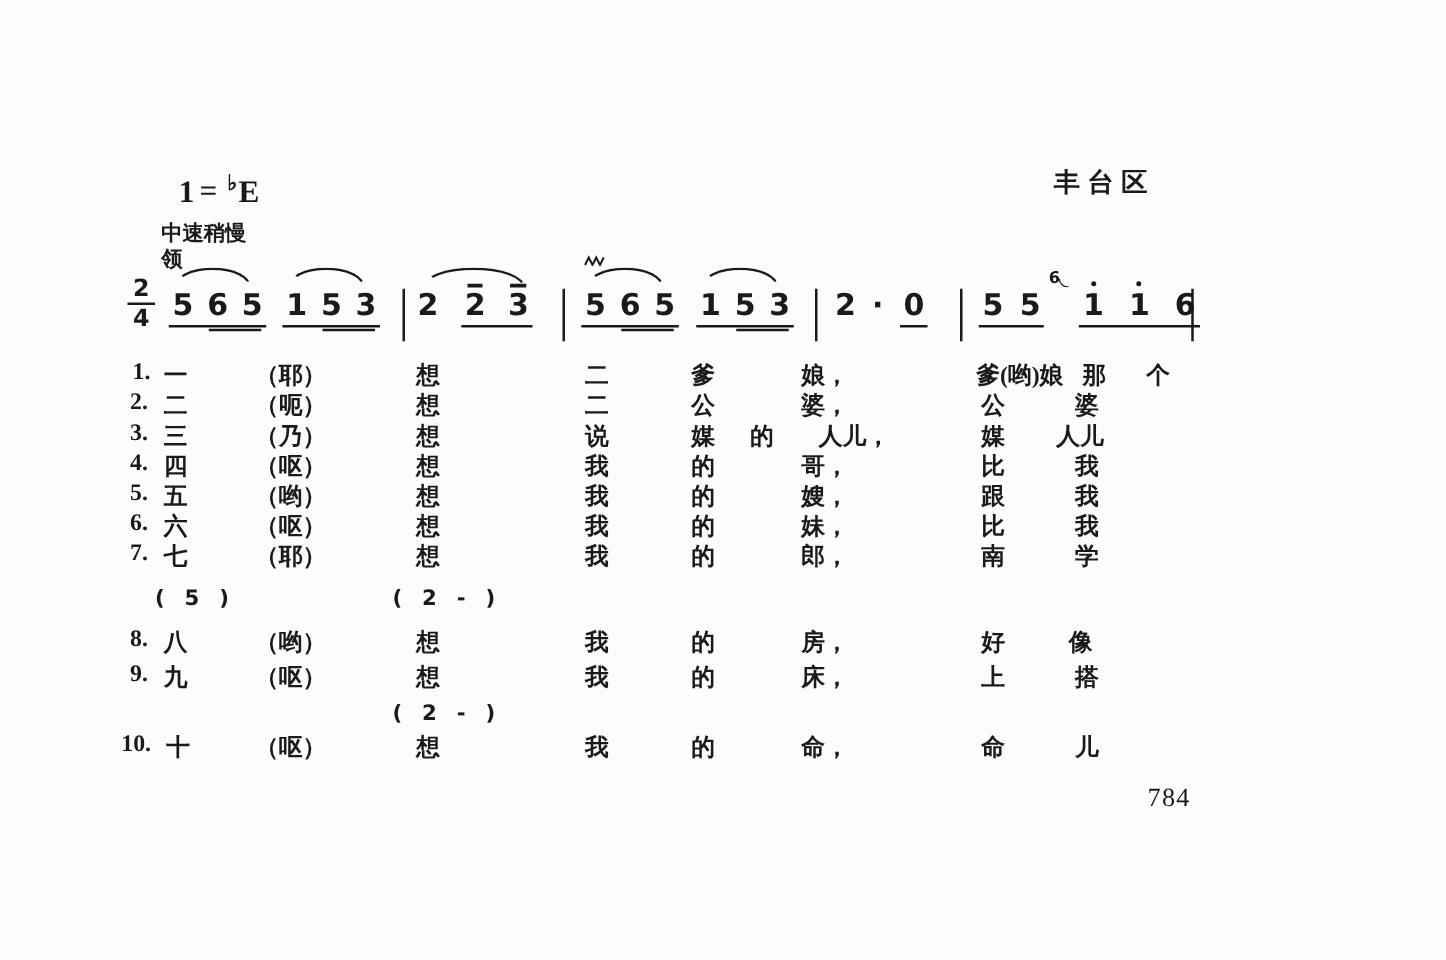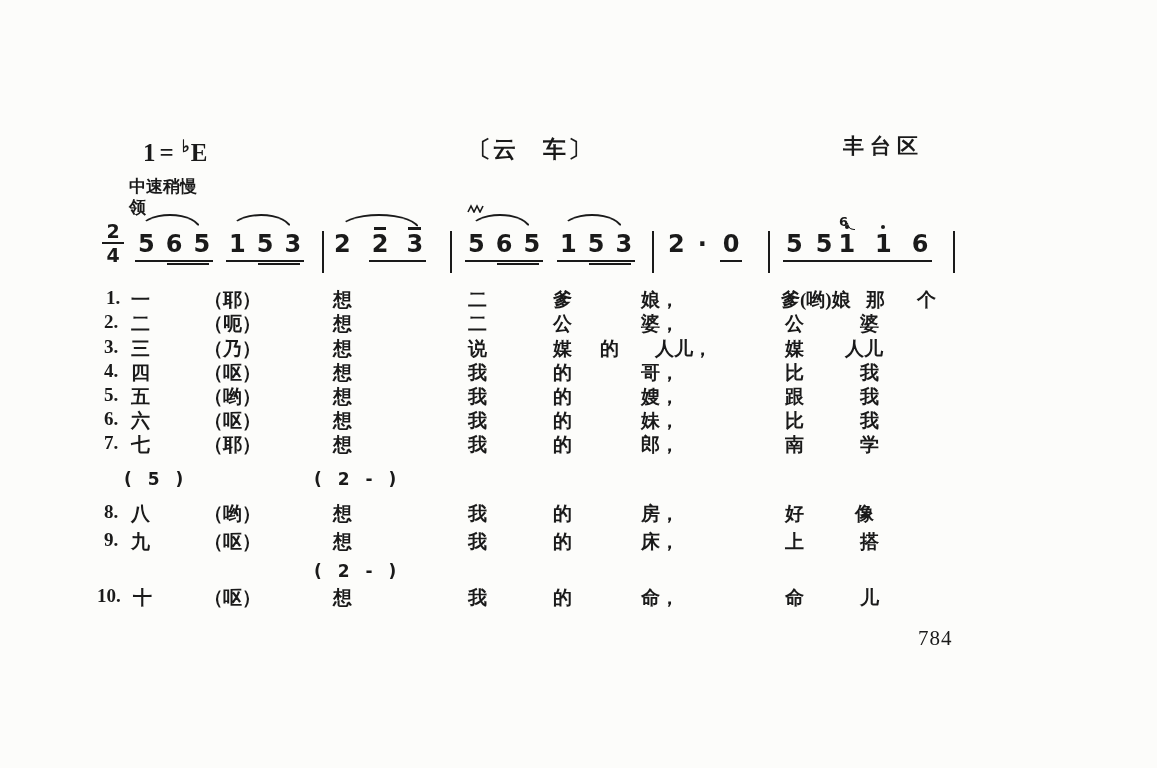--- a/index.html
+++ b/index.html
@@ -33,21 +33,21 @@
   .u2{display:inline-block;position:relative;white-space:nowrap;}
   .u2::after{content:"";position:absolute;left:1px;right:1px;bottom:-8px;height:2.5px;background:#1a1a1a;}
   .slur{position:absolute;left:4px;right:12px;top:-17px;height:12px;
     border:2px solid transparent;border-top:2px solid #1a1a1a;
     border-radius:50% 50% 0 0 / 100% 100% 0 0;}
   .ov::before{content:"";position:absolute;top:-4px;left:2px;right:2px;height:2.5px;background:#1a1a1a;}
   .hi::before{content:"";position:absolute;top:-6px;left:50%;margin-left:-2px;width:4px;height:4px;border-radius:50%;background:#1a1a1a;}
   .m2 .n{margin-right:18px;}  .m2 .n:last-child{margin-right:0;}
   .m4 .n{margin-right:10px;}  .m4 .n:last-child{margin-right:0;}
   .m5 .g1 .n{margin-right:13px;} .m5 .g1 .n:last-child{margin-right:0;}
-  .m5 .g2{margin-left:0;}
+  .m5 .g2{margin-left:28px;}
   .m5 .g2 .n{margin-right:20px;} .m5 .g2 .n:last-child{margin-right:0;}
   .gracewrap{position:absolute;top:-20px;font-family:"DejaVu Sans", sans-serif;}
   .gr{font-size:13px;font-weight:bold;}
   .gracetail{display:inline-block;width:7px;height:6px;border-left:1.5px solid #1a1a1a;border-bottom:1.5px solid #1a1a1a;border-radius:0 0 0 7px;margin-left:-1px;vertical-align:bottom;}
   .zig{position:absolute;left:2px;top:-27px;}
   .bar{position:absolute;top:13px;width:2px;height:42px;background:#1a1a1a;}
   
   .lyrics{position:absolute;left:0;top:0;width:1157px;height:768px;pointer-events:none;}
   .lyric-line{position:absolute;left:0;width:1157px;height:24px;}
   .syl{position:absolute;top:0;font-size:19px;font-weight:600;white-space:nowrap;}
@@ -56,21 +56,20 @@
 </style>
 </head>
 <body>
 
 <div class="page">
 
 
   <div class="keysig">
     <span>1</span><span class="eq">=</span><span class="flat">♭</span><span>E</span>
   </div>
-  <div class="subtitle">〔云　车〕</div>
   <div class="region">丰台区</div>
   <div class="tempo">中速稍慢</div>
   <div class="lead">领</div>
 
   <div class="notation">
 
     <div class="timesig">
       <span>2</span>
       <span class="fracline"></span>
       <span>4</span>

